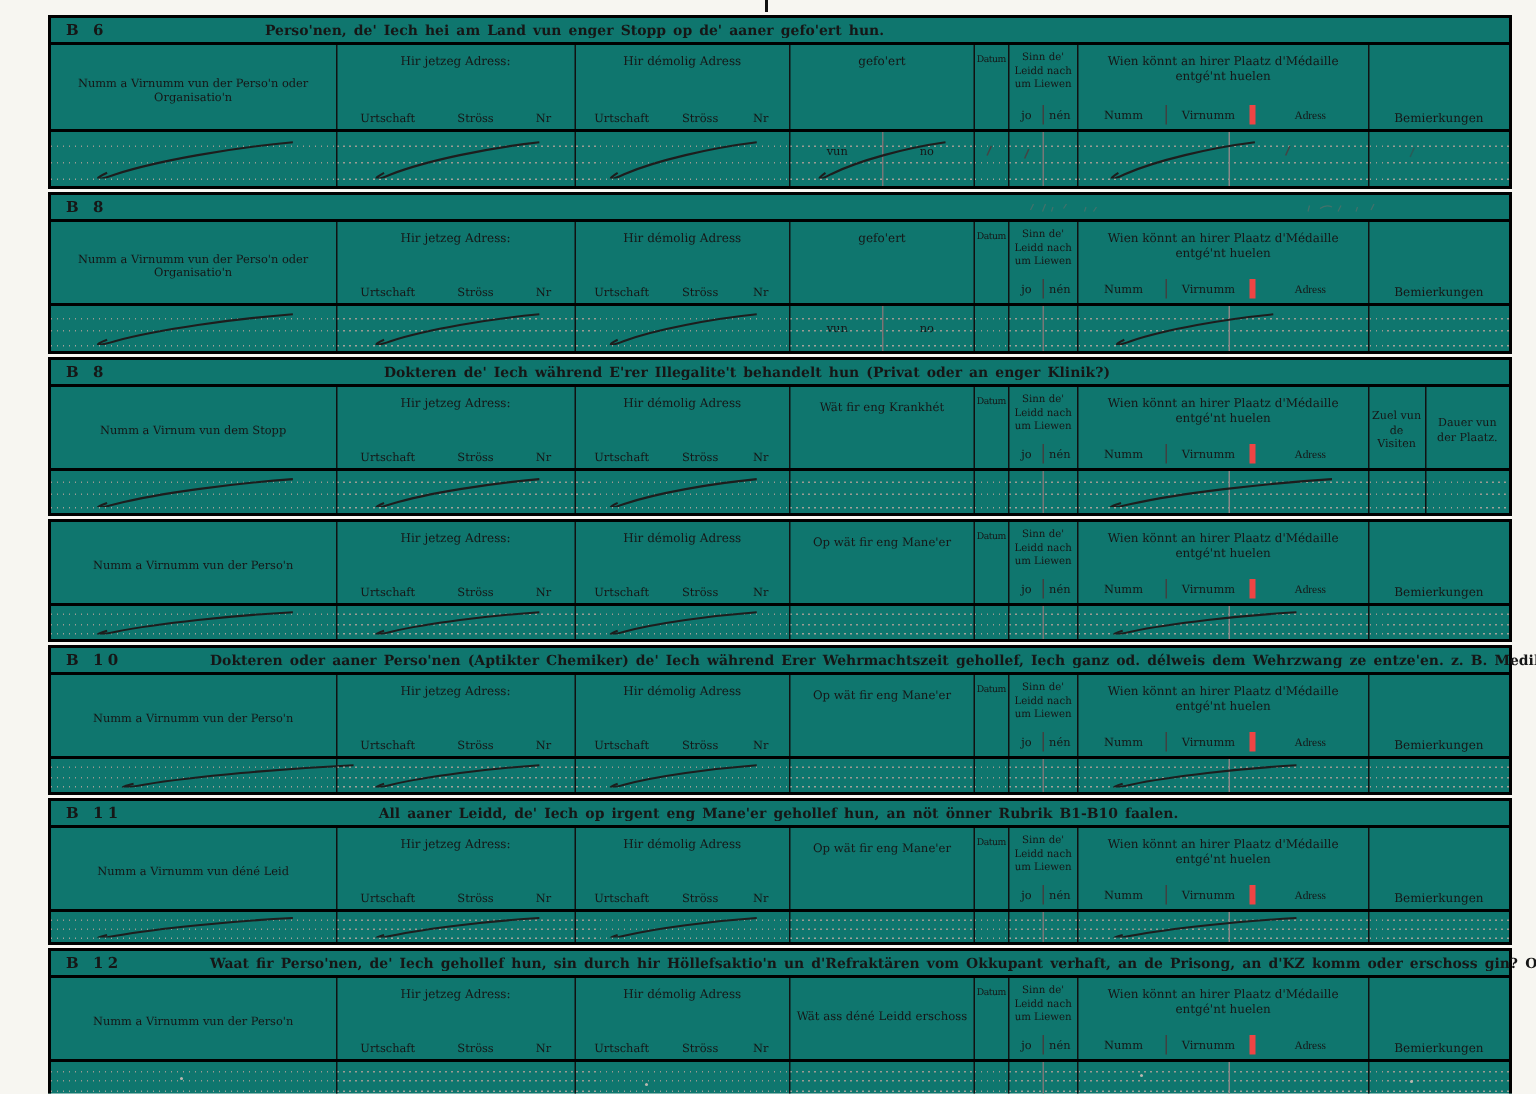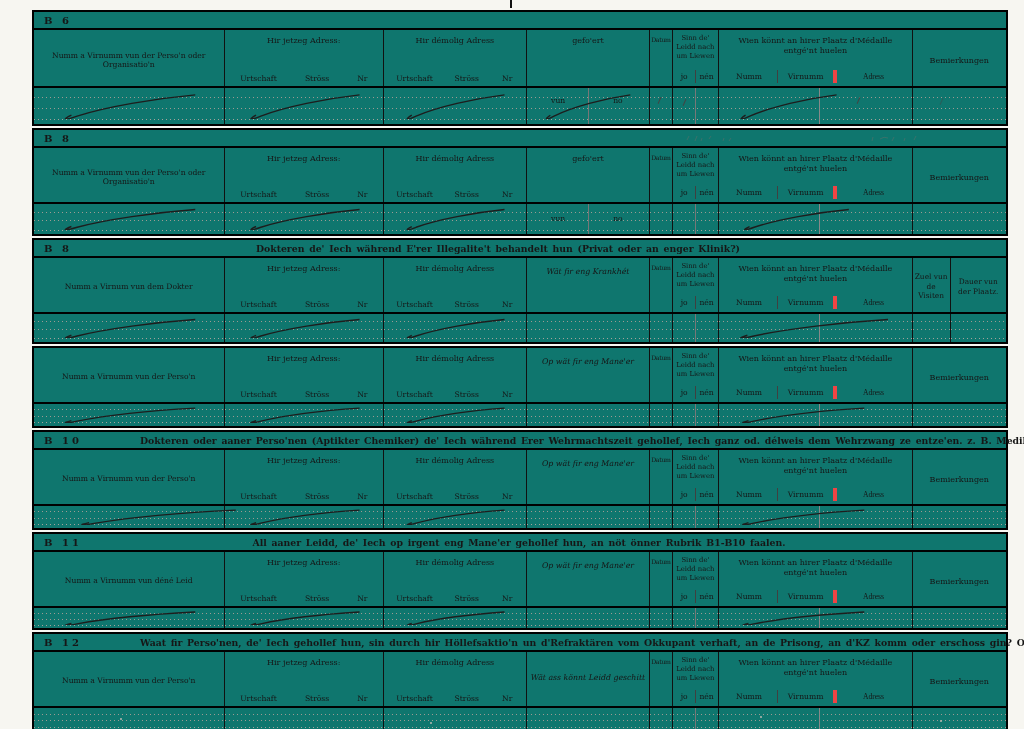--- a/index.html
+++ b/index.html
@@ -32,23 +32,23 @@
   .addr-subs span:first-child{flex:1.2;}
   .addr-subs span:last-child{flex:.7;text-align:center;}
   .split2{display:flex;font-size:7.6px;height:13px;line-height:13px;}
   .split2 span{flex:1;}
   .split2 span + span{border-left:1px solid #404040;}
   .hcol.c5{font-size:6.2px;padding:6px 0 0;justify-content:flex-start;letter-spacing:-.3px;}
   .hcol.c6{font-size:6.8px;padding:4px 1px 3px;}
   .c6 .grp{font-size:6.8px;line-height:1.3;}
   .medal-subs span{flex:1;text-align:center;}
   .medal-subs span:last-child{flex:1.3;border-left:4px solid #ef4444;font-family:Liberation Serif, serif;}
-  .hcol.c8{justify-content:center;font-size:8px;padding-top:7px;}
+  .hcol.c8{justify-content:flex-end;font-size:8px;padding-top:7px;}
   .hcol.c8a,.hcol.c8b{justify-content:center;font-size:7.4px;line-height:1.35;}
-  .hcol.cDetail{justify-content:flex-start;font-size:7.8px;padding-top:8px;line-height:1.5;font-style:italic;}
+  .hcol.cDetail{justify-content:flex-start;font-size:7.8px;padding-top:8px;line-height:1.5;}
   .s6 .hcol.cDetail{justify-content:center;padding-top:0;}
   .drow{display:flex;position:relative;}
   .s0 .drow{height:36px;} .s1 .drow{height:30px;} .s2 .drow{height:28px;}
   .s3 .drow{height:22px;} .s4 .drow{height:22px;} .s5 .drow{height:20px;} .s6 .drow{height:23px;}
   .dcol{box-sizing:border-box;border-right:1px solid #111;position:relative;flex-shrink:0;
     background-image:
       repeating-linear-gradient(90deg,#9b9b93 0 1px,transparent 1px 4px),
       repeating-linear-gradient(90deg,#9b9b93 0 1px,transparent 1px 4px),
       repeating-linear-gradient(90deg,#a3a39b 0 1px,transparent 1px 4px);
     background-size:100% 1px,100% 1px,100% 1px;
@@ -67,20 +67,21 @@
 </head>
 <body>
 
 <div class="topmark"></div>
 
 <div class="form">
 
   <div class="section s0 pr380">
     <div class="title-row">
       <span class="sec-id">B 6</span>
+      <span class="sec-title">Perso'nen, de' Iech hei am Land vun enger Stopp op de' aaner gefo'ert hun.</span>
     </div>
     <div class="header-row">
       <div class="hcol c1">
           <span>Numm a Virnumm vun der Perso'n oder Organisatio'n</span>
         </div>
       <div class="hcol c2">
         <div class="grp">Hir jetzeg Adress:</div>
         <div class="subs addr-subs">
             <span>Urtschaft</span>
             <span>Ströss</span>
@@ -258,21 +259,21 @@
     </div>
   </div>
 
   <div class="section s2 pr170">
     <div class="title-row">
       <span class="sec-id">B 8</span>
       <span class="sec-title">Dokteren de' Iech während E'rer Illegalite't behandelt hun (Privat oder an enger Klinik?)</span>
     </div>
     <div class="header-row">
       <div class="hcol c1">
-          <span>Numm a Virnum vun dem Dokter</span>
+          <span>Numm a Virnum vun dem Stopp</span>
         </div>
       <div class="hcol c2">
         <div class="grp">Hir jetzeg Adress:</div>
         <div class="subs addr-subs">
             <span>Urtschaft</span>
             <span>Ströss</span>
             <span>Nr</span>
           </div>
       </div>
       <div class="hcol c3">
@@ -601,21 +602,21 @@
       </div>
       <div class="hcol c3">
         <div class="grp">Hir démolig Adress</div>
         <div class="subs addr-subs">
             <span>Urtschaft</span>
             <span>Ströss</span>
             <span>Nr</span>
           </div>
       </div>
       <div class="hcol c4 cDetail">
-          <span>Wät ass könnt Leidd geschitt</span>
+          <span>Wät ass déné Leidd erschoss</span>
         </div>
       <div class="hcol c5">
           <span>Datum</span>
         </div>
       <div class="hcol c6">
         <div class="grp">Sinn de' Leidd nach um Liewen</div>
         <div class="split2">
             <span>jo</span>
             <span>nén</span>
           </div>

